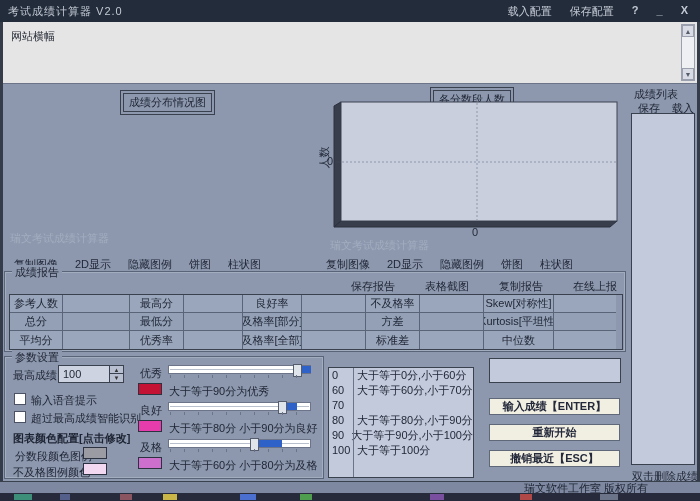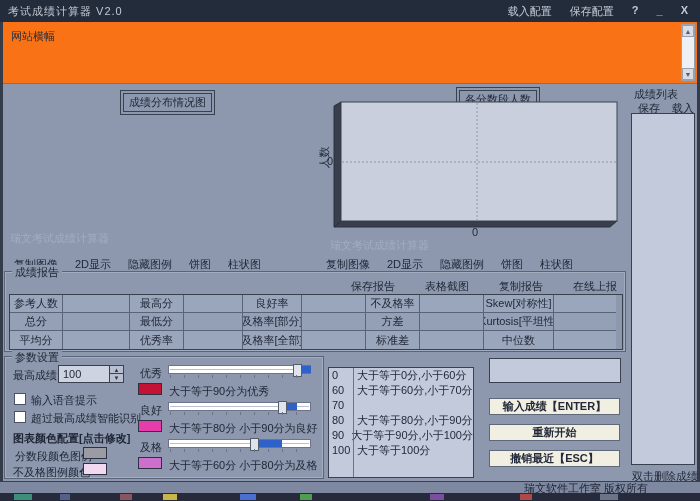--- a/index.html
+++ b/index.html
@@ -12,21 +12,21 @@
   .titlebar .title { margin-left:8px; letter-spacing:1px; }
   .titlebar .menu { margin-left:auto; display:flex; gap:18px; margin-right:12px; }
   .titlebar .menu span { cursor:default; }
   .titlebar .menu .glyph { font-weight:bold; }
 
   
   .frame-left  { position:absolute; left:0; top:22px; width:3px; height:471px; background:#343b49; }
   .frame-right { position:absolute; right:0; top:22px; width:3px; height:471px; background:#343b49; }
 
   
-  .banner { position:absolute; left:3px; top:22px; width:694px; height:62px; background:#f97316; border-bottom:1px solid #6b7488;padding-left:20px; }
+  .banner { position:absolute; left:3px; top:22px; width:694px; height:62px; background:#e5e5e5; border-bottom:1px solid #6b7488;padding-left:20px; }
   .banner .banner-text { position:absolute; left:8px; top:7px; color:#2a2f3a; }
   .vscroll { position:absolute; right:2px; top:2px; width:14px; height:57px; background:#eef0f4; border:1px solid #9aa0ad; }
   .vscroll .arrow { position:absolute; left:0; width:12px; height:12px; background:#d9dce4; border:1px solid #9aa0ad; font-size:7px; line-height:11px; text-align:center; color:#555c6b; }
   .vscroll .up { top:0; }
   .vscroll .down { bottom:0; }
 
   
   .titlebox-outer { position:absolute; border:1px solid #39414f; padding:2px; background:#8d98ae; }
   .titlebox-inner { border:1px solid #39414f; padding:1px 5px; white-space:nowrap; }
 
@@ -137,21 +137,21 @@
   <span class="watermark" style="left:10px; top:231px;">瑞文考试成绩计算器</span>
 
   <div class="chart-toolbar" style="left:14px;">
     <span>复制图像</span>
     <span>2D显示</span>
     <span>隐藏图例</span>
     <span>饼图</span>
     <span>柱状图</span>
   </div>
 
-  <div class="titlebox-outer" style="left:456px; top:87px;">
+  <div class="titlebox-outer" style="left:430px; top:87px;">
     <div class="titlebox-inner">各分数段人数</div>
   </div>
 
   <svg width="300" height="135" style="position:absolute; left:328px; top:100px;">
     <polygon points="6,6 13,2 13,121 6,127" fill="#383e4b" stroke="#2a303c" stroke-width="1"></polygon>
     <polygon points="6,127 13,121 289,121 282,127" fill="#383e4b" stroke="#2a303c" stroke-width="1"></polygon>
     <rect x="13" y="2" width="276" height="119" fill="#c9cfdc" stroke="#3c4350" stroke-width="1"></rect>
     <line x1="14" y1="62" x2="288" y2="62" stroke="#8d98ae" stroke-width="1" stroke-dasharray="2,2"></line>
     <line x1="149" y1="3" x2="149" y2="120" stroke="#8d98ae" stroke-width="1" stroke-dasharray="2,2"></line>
     <line x1="8" y1="62" x2="13" y2="62" stroke="#3c4350" stroke-width="1"></line>

